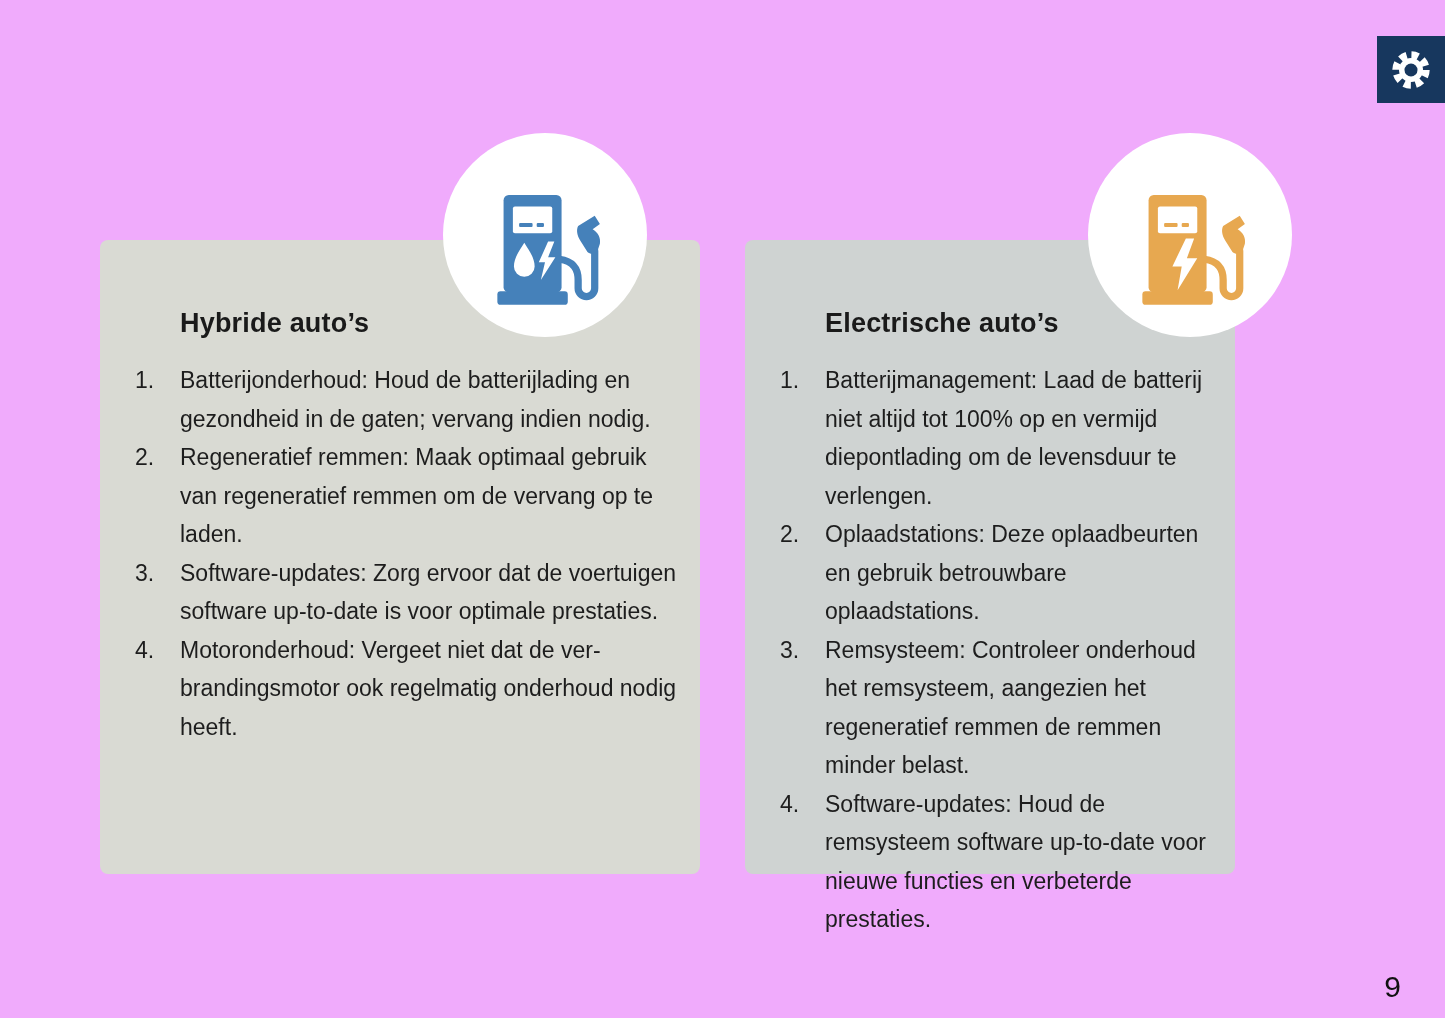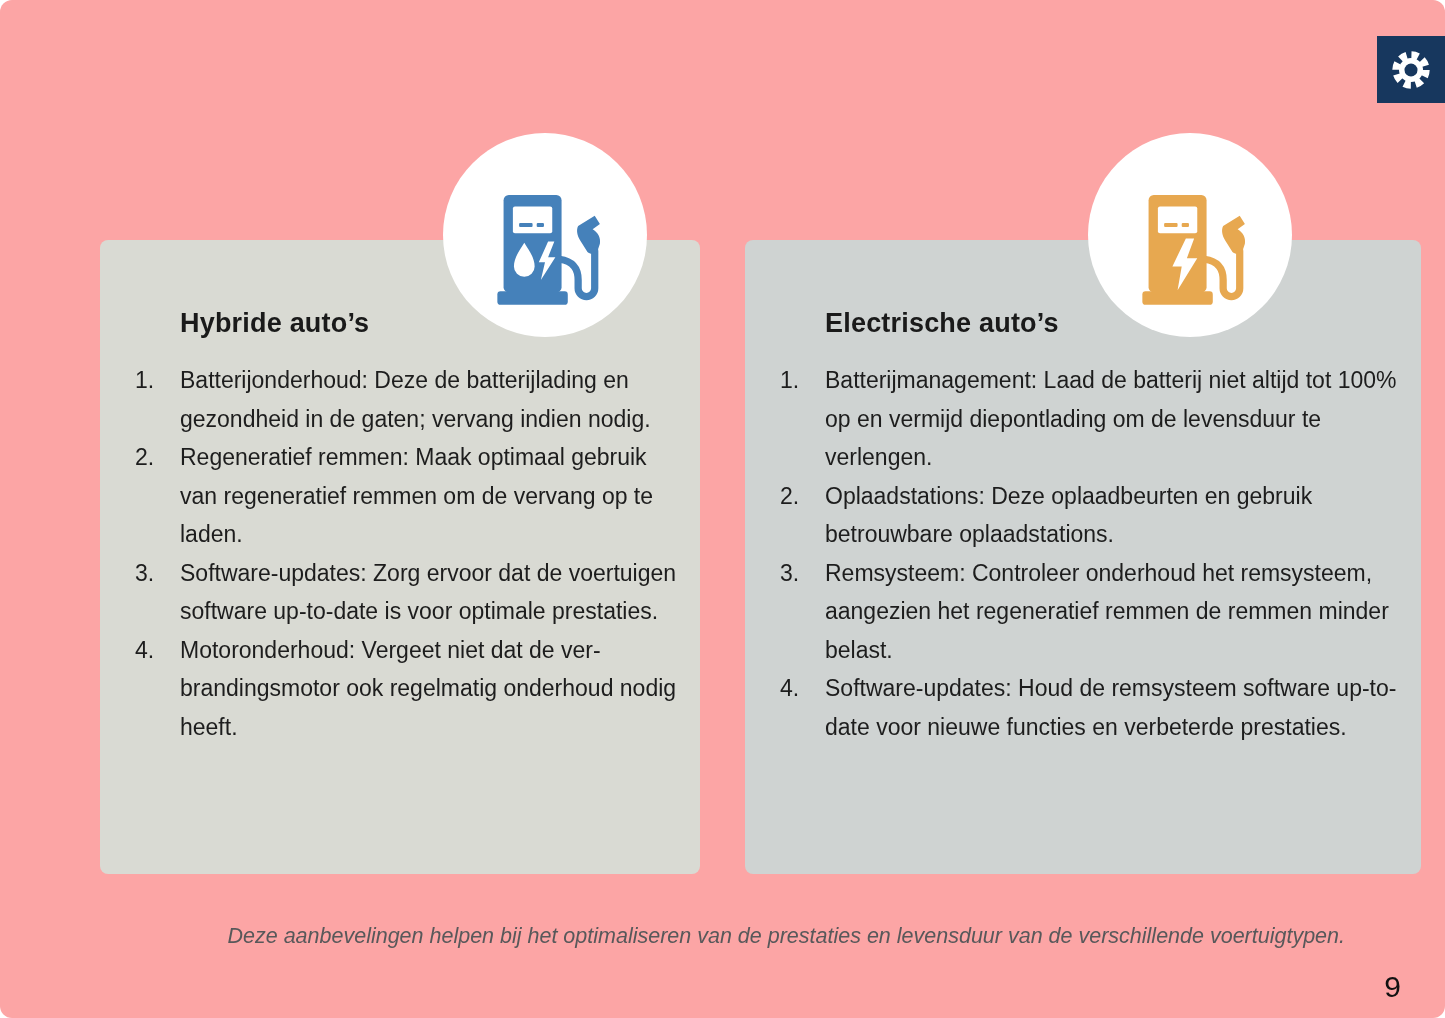--- a/index.html
+++ b/index.html
@@ -1,28 +1,28 @@
 <!DOCTYPE html>
 <html><head>
 <meta charset="utf-8">
 <style>
   html,body{margin:0;padding:0;background:#ffffff;}
   .page{
-    position:relative;width:1445px;height:1018px;background:#fca5a5;
-    font-family:"Liberation Sans", sans-serif;overflow:hidden;border-radius:12px;
+    position:relative;width:1445px;height:1018px;background:#f0abfc;
+    font-family:"Liberation Sans", sans-serif;overflow:hidden;
   }
   .gear-box{
     position:absolute;left:1377px;top:36px;width:68px;height:67px;
     background:#17375e;display:flex;align-items:center;justify-content:center;
   }
   .card{
     position:absolute;top:240px;height:634px;border-radius:8px;box-sizing:border-box;
   }
   .card-hybrid{left:100px;width:600px;background:#d9dad3;}
-  .card-electric{left:745px;width:676px;background:#cfd3d2;}
+  .card-electric{left:745px;width:490px;background:#cfd3d2;}
   .badge-circle{
     position:absolute;top:-107px;left:343px;width:204px;height:204px;border-radius:50%;
     background:#ffffff;display:flex;align-items:flex-end;justify-content:center;
   }
   .pump-svg{width:116px;height:116px;margin-bottom:26px;}
   .card-title{
     margin:0;padding:68px 0 0 80px;font-size:27px;font-weight:bold;color:#1a1a1a;
     letter-spacing:.2px;
   }
   .card-list{margin:22px 0 0;padding:0 18px 0 35px;list-style:none;}
@@ -65,21 +65,21 @@
         <g fill="#ffffff">
           <path d="M36 46 C31 54 26 61 26 69 a10 10 0 0 0 20 0 C46 61 41 54 36 46 Z"></path>
           <path d="M59 45 L50 65 L56 65 L52 82 L66 60 L59 60 L65 45 Z"></path>
         </g>
       </svg>
     </div>
     <h2 class="card-title">Hybride auto’s</h2>
     <ol class="card-list">
       <li>
         <span class="num">1.</span>
-        <span class="txt">Batterijonderhoud: Deze de batterijlading en gezondheid in de gaten; vervang indien nodig.</span>
+        <span class="txt">Batterijonderhoud: Houd de batterijlading en gezondheid in de gaten; vervang indien nodig.</span>
       </li>
       <li>
         <span class="num">2.</span>
         <span class="txt">Regeneratief remmen: Maak optimaal gebruik van regeneratief remmen om de vervang op te laden.</span>
       </li>
       <li>
         <span class="num">3.</span>
         <span class="txt">Software-updates: Zorg ervoor dat de voertuigen software up-to-date is voor optimale prestaties.</span>
       </li>
       <li>
@@ -122,16 +122,15 @@
         <span class="num">3.</span>
         <span class="txt">Remsysteem: Controleer onderhoud het remsysteem, aangezien het regeneratief remmen de remmen minder belast.</span>
       </li>
       <li>
         <span class="num">4.</span>
         <span class="txt">Software-updates: Houd de remsysteem software up-to-date voor nieuwe functies en verbeterde prestaties.</span>
       </li>
     </ol>
   </section>
 
-  <div class="footer-note">Deze aanbevelingen helpen bij het optimaliseren van de prestaties en levensduur van de verschillende voertuigtypen.</div>
   <div class="page-number">9</div>
 
 </div>
 
 </body></html>

